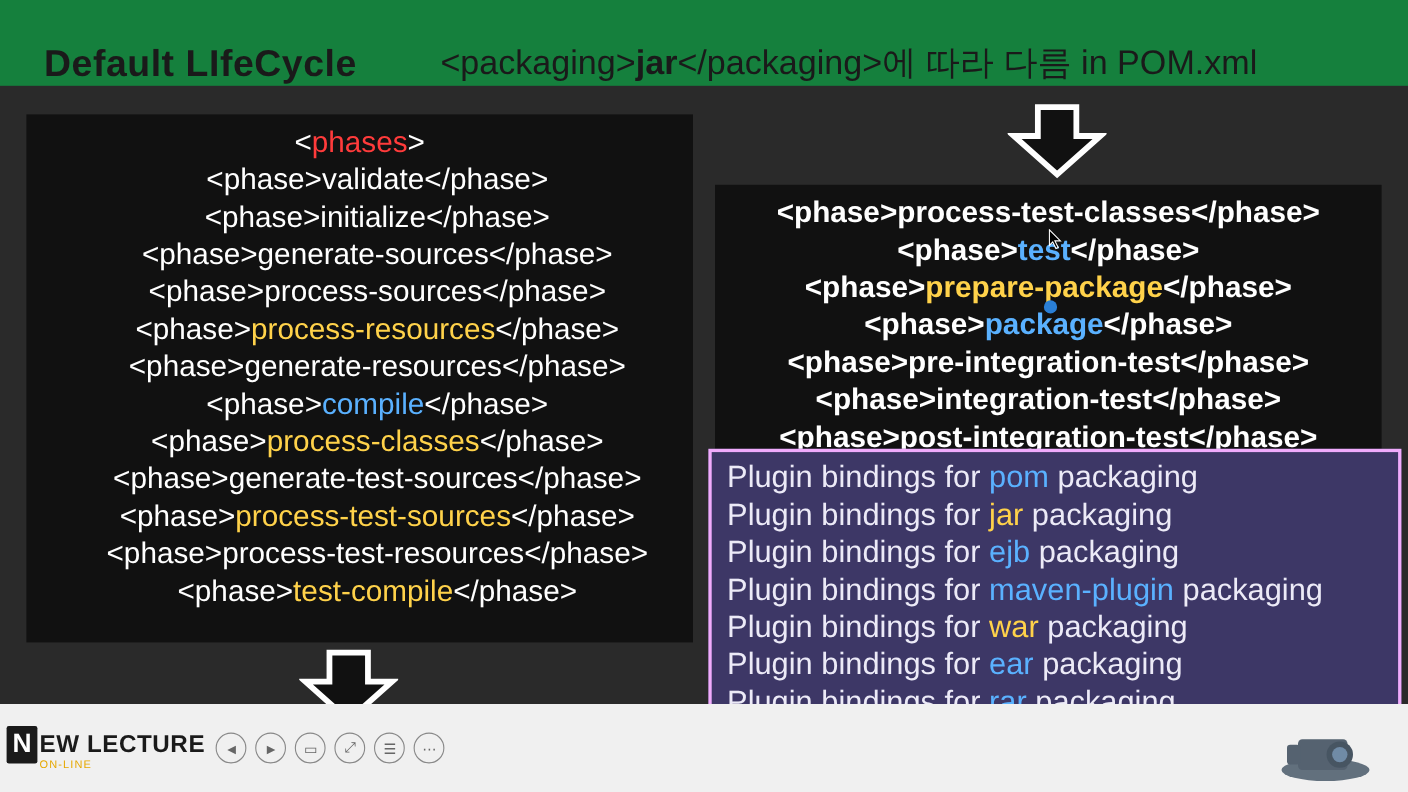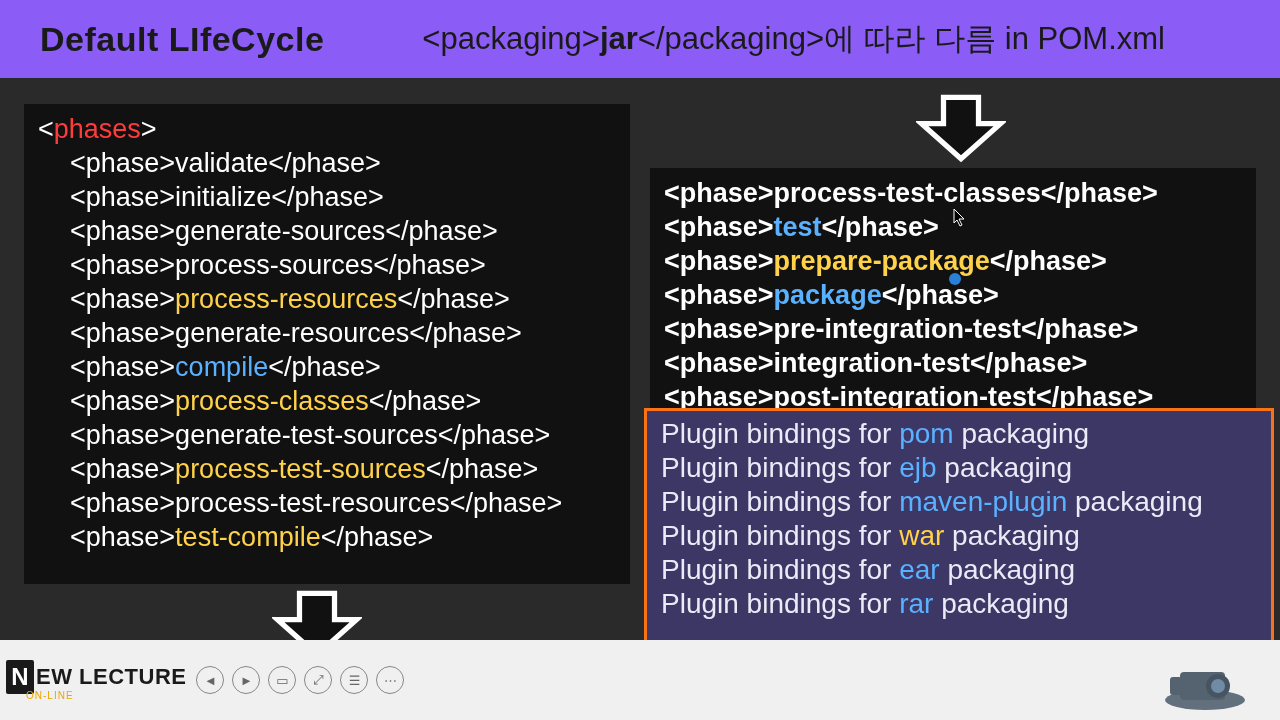--- a/index.html
+++ b/index.html
@@ -5,26 +5,26 @@
   * { margin: 0; padding: 0; box-sizing: border-box; }
   body {
     width: 1280px;
     height: 720px;
     background: #2a2a2a;
     font-family: "Segoe UI", Arial, sans-serif;
     overflow: hidden;
     position: relative;
   }
   .header {
-    background: #8b5cf6;
+    background: #15803d;
     height: 78px;
     display: flex;
-    align-items: center;
+    align-items: flex-end;
     padding: 0 40px;
-    gap: 50px;
+    gap: 28px;
   }
   .title {
     font-size: 34px;
     font-weight: 900;
     color: #1a1a1a;
     letter-spacing: 0.5px;
   }
   .subtitle {
     font-size: 31px;
     color: #1a1a1a;
@@ -32,20 +32,21 @@
   }
   .subtitle .bold { font-weight: 700; }
   .content {
     position: relative;
     height: 562px;
   }
   .panel {
     position: absolute;
     background: #111;
     padding: 8px 14px;
+    text-align: center;
   }
   .panel-left {
     left: 24px;
     top: 26px;
     width: 606px;
     height: 480px;
   }
   .panel-right {
     left: 650px;
     top: 90px;
@@ -71,21 +72,21 @@
   }
   .arrow-left-side { left: 272px; top: 511px; }
   .arrow-top-right { left: 916px; top: 15px; }
   .overlay {
     position: absolute;
     left: 644px;
     top: 330px;
     width: 630px;
     height: 258px;
     background: #3d3766;
-    border: 3px solid #f97316;
+    border: 3px solid #f0abfc;
     padding: 6px 14px;
   }
   .overlay-line {
     font-size: 28px;
     line-height: 34px;
     color: #eceaf7;
   }
   .ov-word { color: #5ab1ff; }
   .ov-jar, .ov-war { color: #ffd24a; }
   .footer {
@@ -120,21 +121,21 @@
   .logo-text {
     font-size: 22px;
     font-weight: 800;
     color: #1a1a1a;
     letter-spacing: 0.5px;
   }
   .logo-sub {
     font-size: 10px;
     color: #e6a800;
     margin-top: -4px;
-    margin-left: 20px;
+    margin-left: 30px;
     letter-spacing: 1px;
   }
   .controls {
     display: flex;
     gap: 8px;
     margin-left: 10px;
     align-items: center;
   }
   .ctrl-btn {
     width: 28px;
@@ -226,20 +227,21 @@
         <div class="line">&lt;phase&gt;<span class="tag-blue">package</span>&lt;/phase&gt;</div>
         <div class="line">&lt;phase&gt;<span class="">pre-integration-test</span>&lt;/phase&gt;</div>
         <div class="line">&lt;phase&gt;<span class="">integration-test</span>&lt;/phase&gt;</div>
         <div class="line">&lt;phase&gt;<span class="">post-integration-test</span>&lt;/phase&gt;</div>
       </div>
   </div>
 
   <div class="overlay">
     <div id="overlay-items">
         <div class="overlay-line">Plugin bindings for <span class="ov-word">pom</span> packaging</div>
+        <div class="overlay-line">Plugin bindings for <span class="ov-jar">jar</span> packaging</div>
         <div class="overlay-line">Plugin bindings for <span class="ov-word">ejb</span> packaging</div>
         <div class="overlay-line">Plugin bindings for <span class="ov-word">maven-plugin</span> packaging</div>
         <div class="overlay-line">Plugin bindings for <span class="ov-war">war</span> packaging</div>
         <div class="overlay-line">Plugin bindings for <span class="ov-word">ear</span> packaging</div>
         <div class="overlay-line">Plugin bindings for <span class="ov-word">rar</span> packaging</div>
       </div>
   </div>
 
   <div class="spinner-dot"></div>
 

